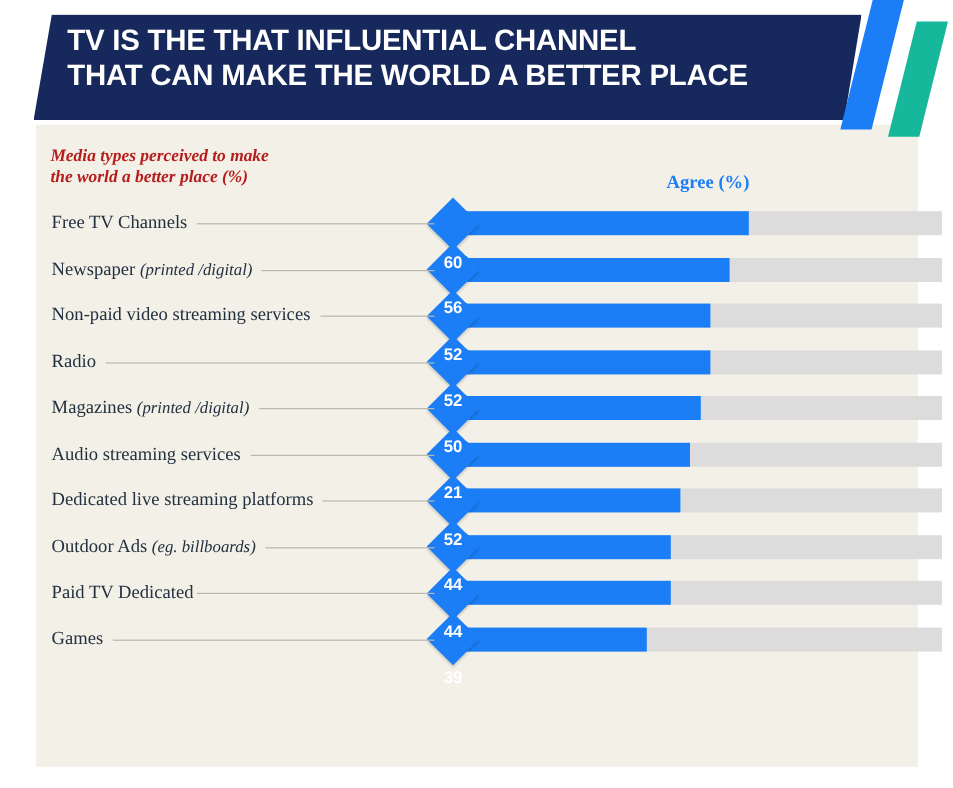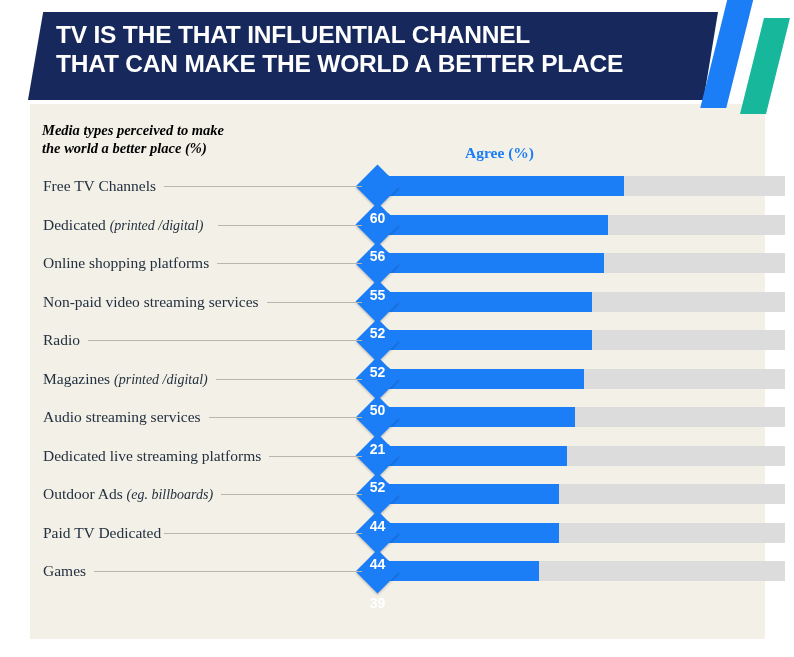--- a/index.html
+++ b/index.html
@@ -66,35 +66,35 @@
   }
   #stripe-blue { left: 714px; background: #1b7ef7; }
   #stripe-teal { left: 752px; background: #16b79a; top: 18px; height: 96px; }
 
   
   #subtitle {
     position: absolute;
     left: 42px;
     top: 122px;
     width: 290px;
-    color: #000000;
+    color: #b91c1c;
     font-family: "Liberation Serif", serif;
     font-style: italic;
     font-weight: bold;
     font-size: 14.5px;
     line-height: 17.5px;
   }
   #subtitle .l2 { display: block; }
 
   #agree-label {
     position: absolute;
     left: 465px;
     top: 144px;
     width: 250px;
-    text-align: left;
+    text-align: center;
     color: #1b7ef7;
     font-family: "Liberation Serif", serif;
     font-weight: bold;
     font-size: 15.5px;
   }
 
   
   #rows {
     position: absolute;
     left: 30px;
@@ -210,40 +210,30 @@
       <div class="row-label"><span>Free TV Channels</span></div>
       <div class="track">
         <div class="fill" style="width: 241.8px;"></div>
       </div>
       <div class="nub"></div>
       <div class="badge"></div>
       <div class="badge-num">60</div>
       <div class="leader" style="left: 134.094px; width: 197.906px;"></div>
     </div>
     <div class="row">
-      <div class="row-label"><span>Dedicated </span><span class="paren">(printed /digital)</span></div>
+      <div class="row-label"><span>Newspaper </span><span class="paren">(printed /digital)</span></div>
       <div class="track">
         <div class="fill" style="width: 225.7px;"></div>
       </div>
       <div class="nub"></div>
       <div class="badge"></div>
       <div class="badge-num">56</div>
       <div class="leader" style="left: 188.328px; width: 143.672px;"></div>
     </div>
     <div class="row">
-      <div class="row-label"><span>Online shopping platforms</span></div>
-      <div class="track">
-        <div class="fill" style="width: 221.7px;"></div>
-      </div>
-      <div class="nub"></div>
-      <div class="badge"></div>
-      <div class="badge-num">55</div>
-      <div class="leader" style="left: 187.188px; width: 144.812px;"></div>
-    </div>
-    <div class="row">
       <div class="row-label"><span>Non-paid video streaming services</span></div>
       <div class="track">
         <div class="fill" style="width: 209.6px;"></div>
       </div>
       <div class="nub"></div>
       <div class="badge"></div>
       <div class="badge-num">52</div>
       <div class="leader" style="left: 236.656px; width: 95.3438px;"></div>
     </div>
     <div class="row">

